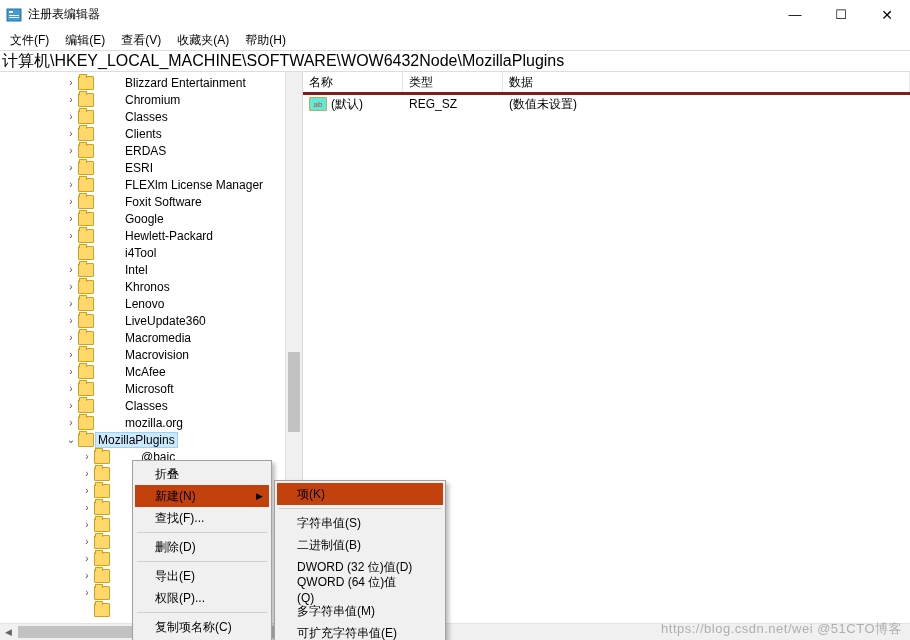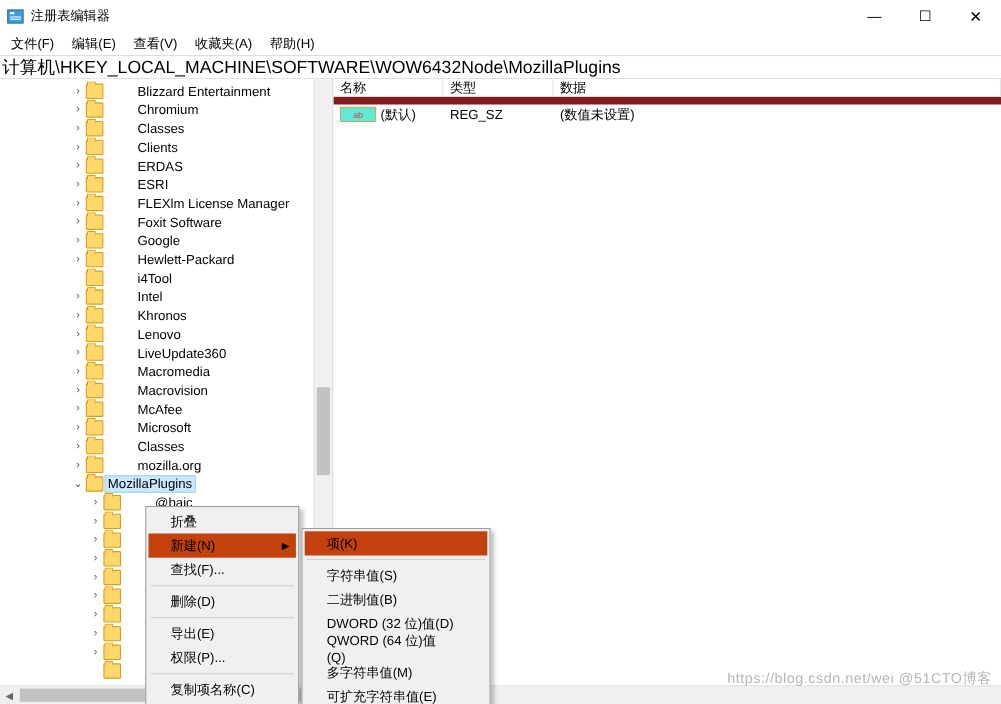--- a/index.html
+++ b/index.html
@@ -102,31 +102,31 @@
     background: #c2c2c2;
     border-radius: 1px;
   }
 
   
   .listpane { flex: 1; display: flex; flex-direction: column; }
   .list-header {
     display: flex;
     height: 23px;
     align-items: center;
-    border-bottom: 7px solid #7f1d1d;
+    border-bottom: 3px solid #7f1d1d;
     background: #fff;
   }
   .list-header .col { padding-left: 6px; border-right: 1px solid #e5e5e5; height: 100%; display: flex; align-items: center; }
   .col-name { width: 100px; }
   .col-type { width: 100px; }
   .col-data { flex: 1; }
   .list-row { display: flex; height: 18px; align-items: center; }
   .list-row .cell { padding-left: 6px; display: flex; align-items: center; }
   .list-row .cell.col-name { gap: 4px; }
-  .val-icon { width: 33px; height: 14px; border: 1px solid #d0a060; background: #5eead4; position: relative; font-size: 8px; color: #d04040; display: flex; align-items: center; justify-content: center; border-radius: 1px; }
+  .val-icon { width: 18px; height: 14px; border: 1px solid #d0a060; background: #5eead4; position: relative; font-size: 8px; color: #d04040; display: flex; align-items: center; justify-content: center; border-radius: 1px; }
 
   
   .hscroll {
     height: 17px;
     background: #f0f0f0;
     border-top: 1px solid #e3e3e3;
     position: relative;
   }
   .hscroll .arrow { position: absolute; top: 0; width: 17px; height: 100%; display: flex; align-items: center; justify-content: center; color: #666; font-size: 9px; }
   .hscroll .arrow.left { left: 0; }
@@ -153,21 +153,21 @@
   .ctxmenu .item.hl { background: #c2410c; }
   .ctxmenu .item .arrow { position: absolute; right: 6px; font-size: 9px; }
   .ctxmenu .sep { height: 1px; background: #d0d0d0; margin: 3px 2px; }
 
   #ctx1 { left: 132px; top: 460px; width: 140px; }
   #ctx2 { left: 274px; top: 480px; width: 172px; }
 
   .watermark {
     position: absolute;
     right: 8px;
-    bottom: 14px;
+    bottom: 2px;
     color: rgba(120,120,120,0.55);
     font-size: 13px;
     letter-spacing: 0.5px;
     pointer-events: none;
   }
 </style>
 </head>
 <body>
 
 <div class="titlebar">

